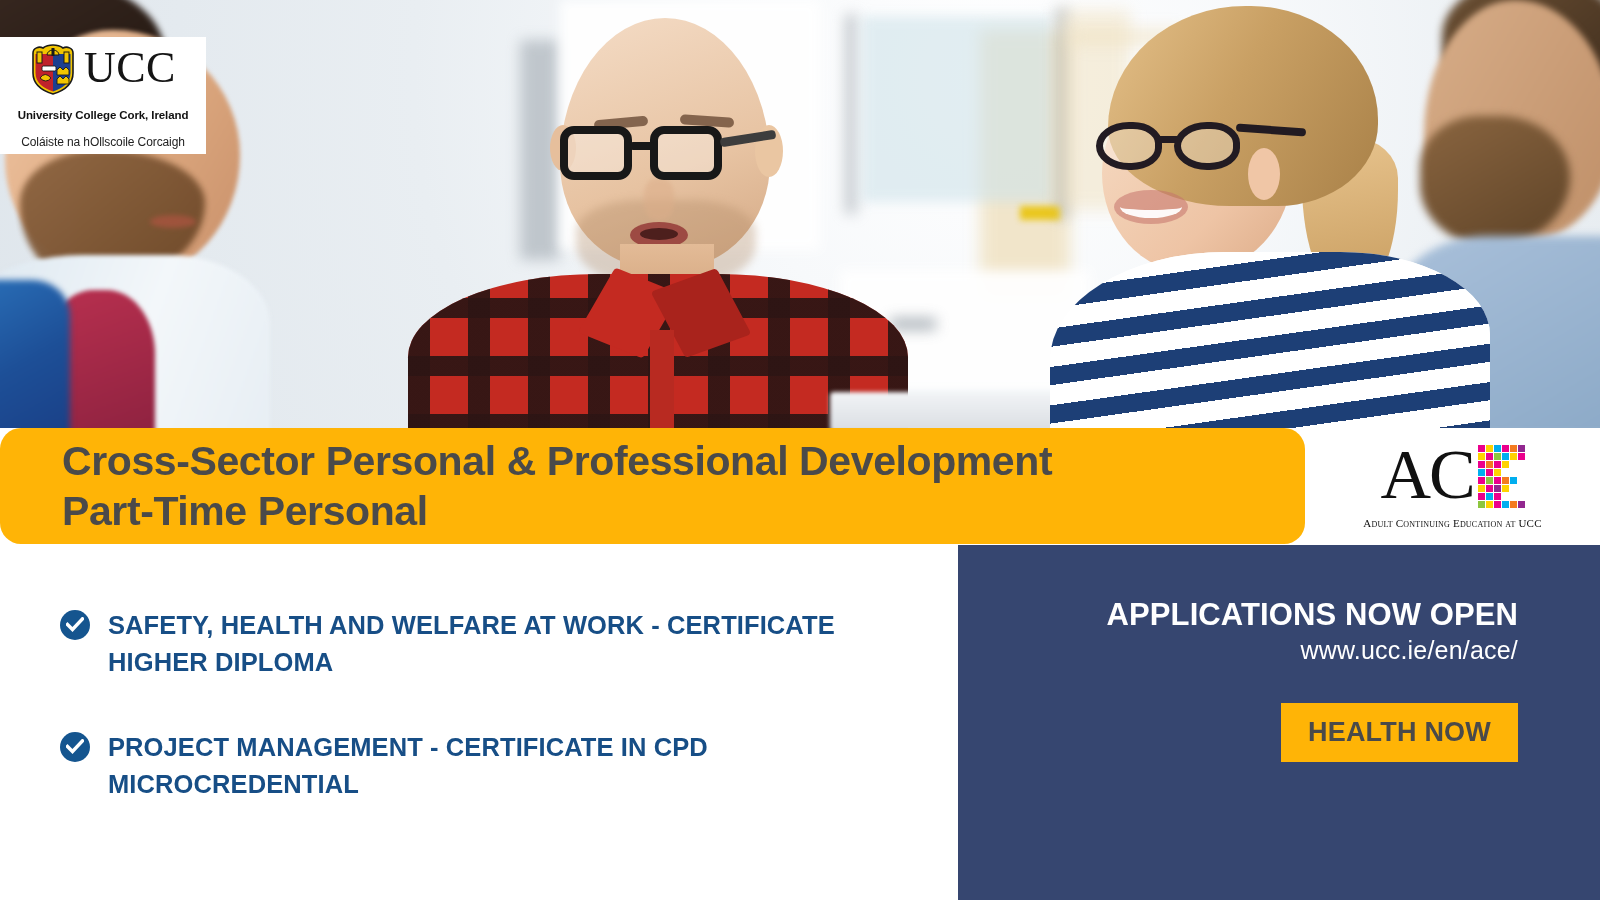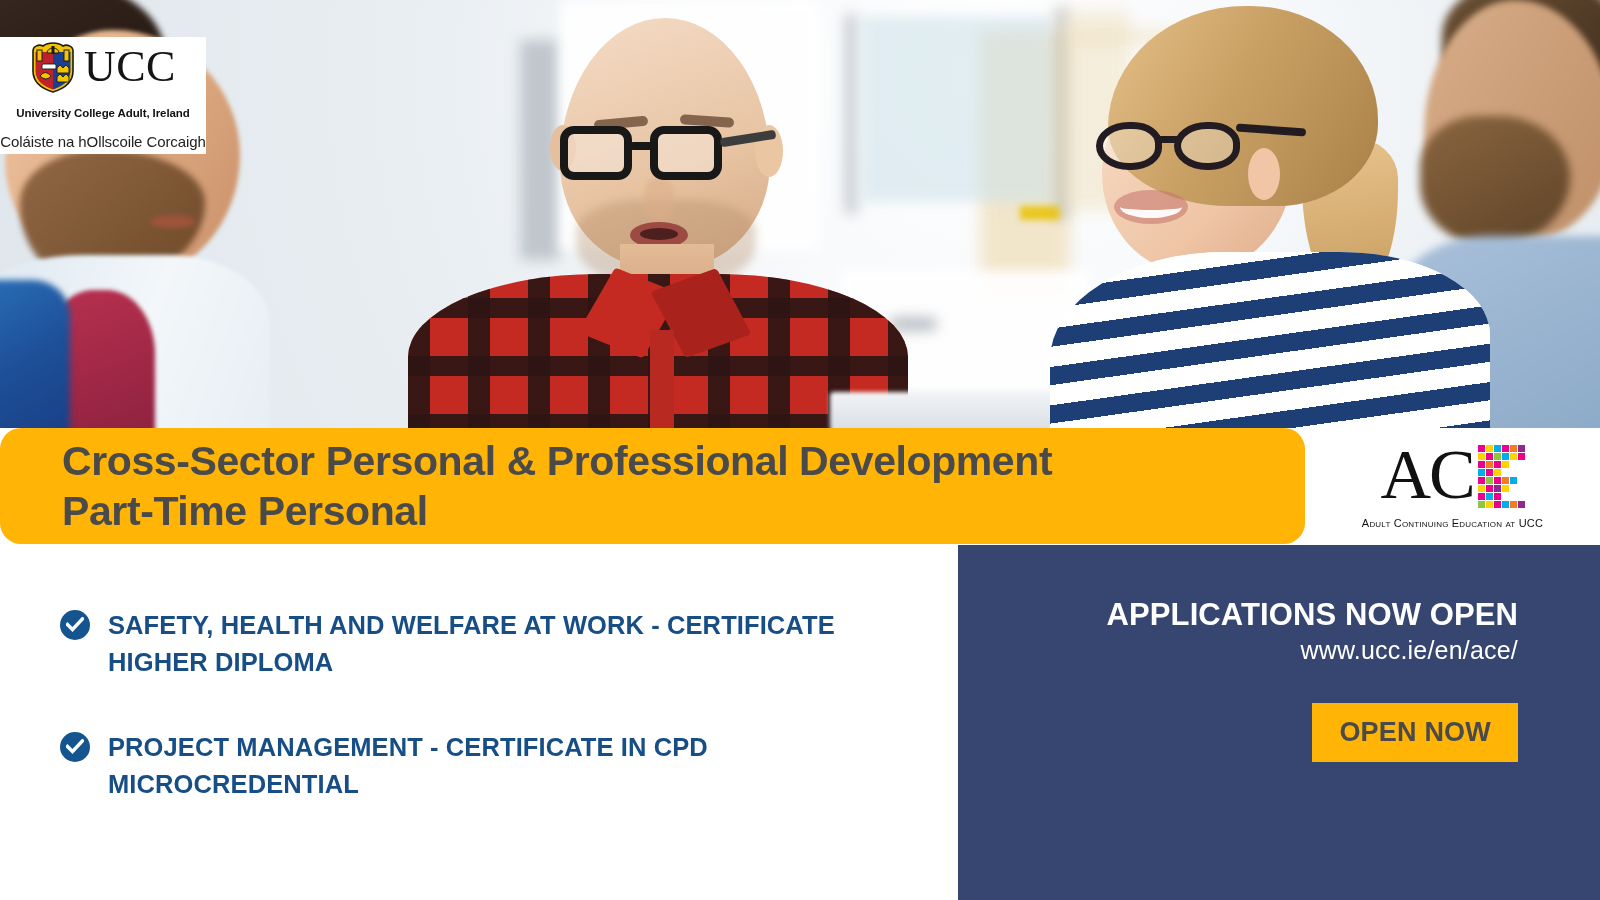--- a/index.html
+++ b/index.html
@@ -141,39 +141,39 @@
 
   
   .ucc-box{ position:absolute; left:0; top:37px; width:206px; height:117px; background:#fff;
     display:flex; flex-direction:column; align-items:center; justify-content:center; gap:14px;
     padding:6px 8px; }
   .ucc-top{ display:flex; align-items:center; gap:8px; }
   .crest{ width:46px; height:52px; position:relative; }
   .ucc-word{ font-family:"Liberation Serif", serif; font-size:44px; line-height:.82;
     letter-spacing:.5px; color:#141414; font-weight:400; }
   .ucc-l1{ font-size:11.5px; font-weight:bold; color:#111; letter-spacing:-.1px; white-space:nowrap; }
-  .ucc-l2{ font-size:15px; font-weight:400; color:#222; letter-spacing:-.1px; white-space:nowrap; }
+  .ucc-l2{ font-size:12px; font-weight:400; color:#222; letter-spacing:-.1px; white-space:nowrap; }
 
   
   .title-band{ position:absolute; left:0; top:428px; width:1305px; height:116px;
     background:#FFB406; display:flex; align-items:center;border-radius:21px; }
   .title-text{ margin-left:62px; color:#4a4a4a; font-size:41px; font-weight:bold;
     line-height:1.22; letter-spacing:-.4px; max-width:1180px; }
 
   
   .ace-panel{ position:absolute; left:1305px; top:428px; width:295px; height:117px; background:#fff;
     display:flex; flex-direction:column; align-items:center; justify-content:center; }
   .ace-row{ display:flex; align-items:center; height:62px; }
   .ace-ac{ font-family:"Liberation Serif", serif; font-size:70px; line-height:.72; color:#111;
     letter-spacing:-2px; font-weight:400; }
   .ace-e{ display:grid; grid-template-columns:repeat(6,7px); grid-template-rows:repeat(8,7px);
     gap:1px; margin-left:4px; margin-top:2px; }
   .ace-e i{ display:block; width:7px; height:7px; }
   .ace-cap{ font-size:11px; letter-spacing:.2px; color:#111; margin-top:10px; white-space:nowrap;
-    font-variant:small-caps; font-weight:400; }
+    font-variant:small-caps; font-weight:400;font-family:Liberation Serif, serif; }
 
   
   .courses{ position:absolute; left:0; top:545px; width:958px; height:355px; background:#fff;
     padding:62px 60px 0 60px; }
   .course-item{ display:flex; gap:18px; margin-bottom:48px; }
   .check{ flex:0 0 auto; width:30px; height:30px; border-radius:50%; background:#15558F;
     position:relative; margin-top:3px; }
   .check svg{ position:absolute; left:6px; top:7px; }
   .course-label{ color:#174E86; font-size:25.5px; font-weight:bold; line-height:1.45;
     letter-spacing:.1px; max-width:760px; }
@@ -284,21 +284,21 @@
           <path d="M17 12 a6 5 0 0 1 12 0 z" fill="#f2c500" stroke="#1a1a1a" stroke-width="1"></path>
           <rect x="21.5" y="5" width="3" height="8" fill="#1a1a1a"></rect>
           <rect x="12" y="23" width="14" height="5" rx="1.5" fill="#fff" stroke="#1a1a1a" stroke-width=".9"></rect>
           <path d="M10 35 q5 -7 11 0 q-5 6 -11 0 z" fill="#f2c500" stroke="#1a1a1a" stroke-width=".9"></path>
           <path d="M27 27 l3 -3 l3 3 l3 -3 l3 3 l0 5 l-12 0 z" fill="#f2c500" stroke="#1a1a1a" stroke-width=".9"></path>
           <path d="M27 36 l3 -3 l3 3 l3 -3 l3 3 l0 5 l-12 0 z" fill="#f2c500" stroke="#1a1a1a" stroke-width=".9"></path>
         </svg>
       </span>
       <span class="ucc-word">UCC</span>
     </div>
-    <div class="ucc-l1">University College Adult, Ireland</div>
+    <div class="ucc-l1">University College Cork, Ireland</div>
     <div class="ucc-l2">Coláiste na hOllscoile Corcaigh</div>
   </div>
 
   <div class="title-band">
     <div class="title-text">
       <div>Cross-Sector Personal &amp; Professional Development</div>
       <div>Part-Time Personal</div>
     </div>
   </div>
 
@@ -374,16 +374,16 @@
             <path d="M1.5 7.5 L6.5 12.5 L16.5 1.8" stroke="#fff" stroke-width="3.4" fill="none" stroke-linecap="square"></path>
           </svg>
       </span>
       <span class="course-label">PROJECT MANAGEMENT - CERTIFICATE IN CPD MICROCREDENTIAL</span>
     </div>
   </div>
 
   <div class="cta">
     <div class="cta-head">APPLICATIONS NOW OPEN</div>
     <div class="cta-url">www.ucc.ie/en/ace/</div>
-    <button class="apply">OPEN NOW</button>
+    <button class="apply">HEALTH NOW</button>
   </div>
 
 </div>
 
 </body></html>

